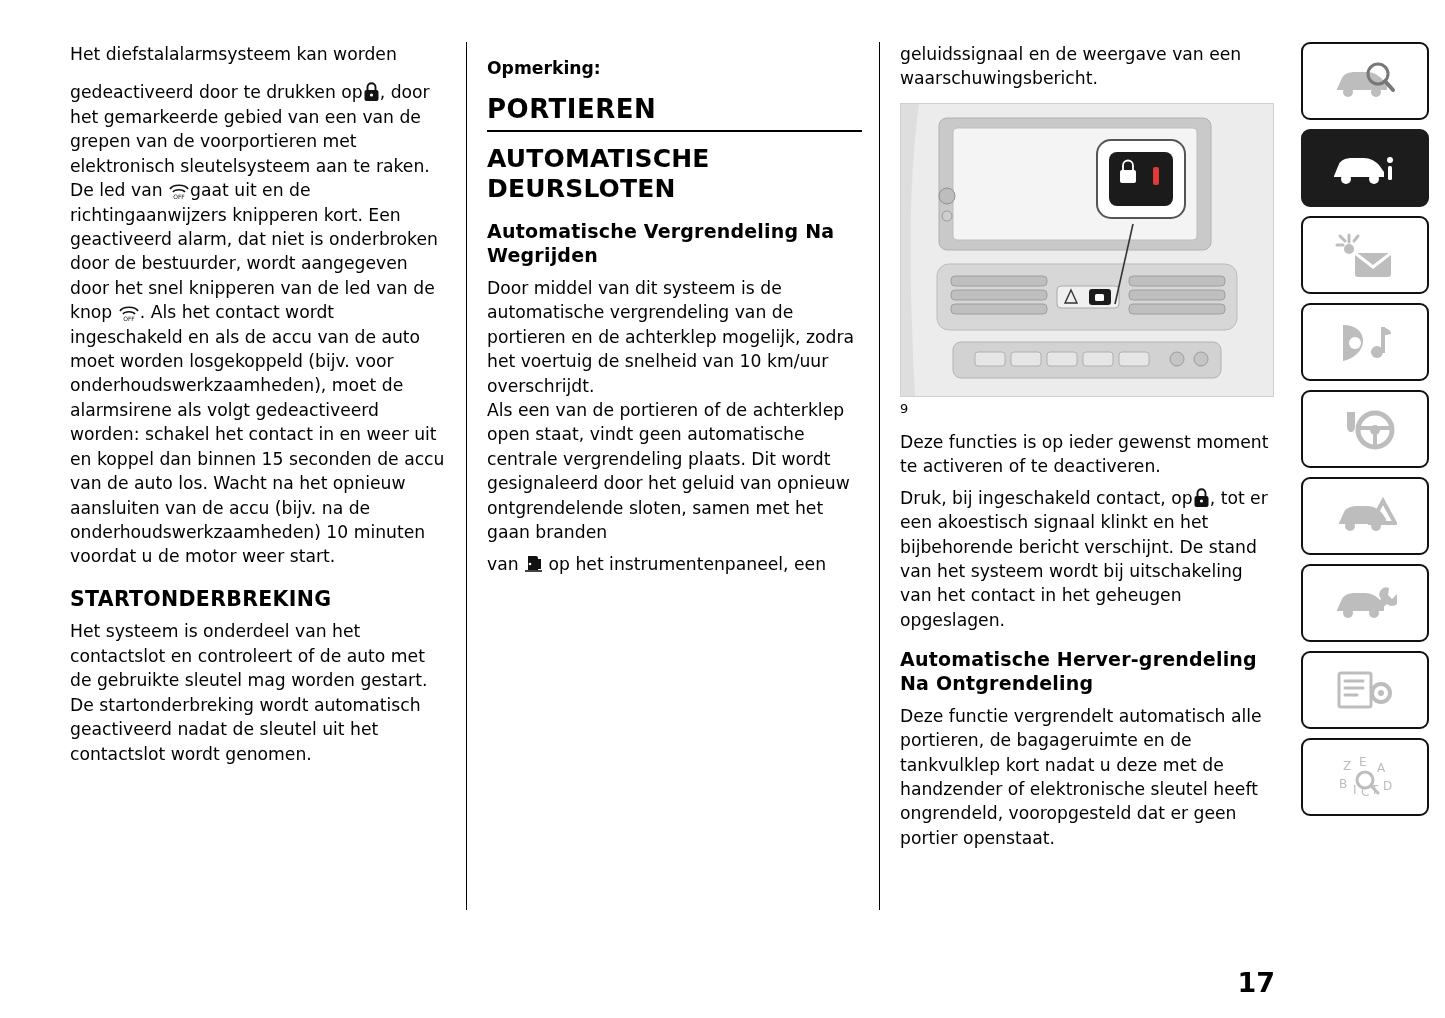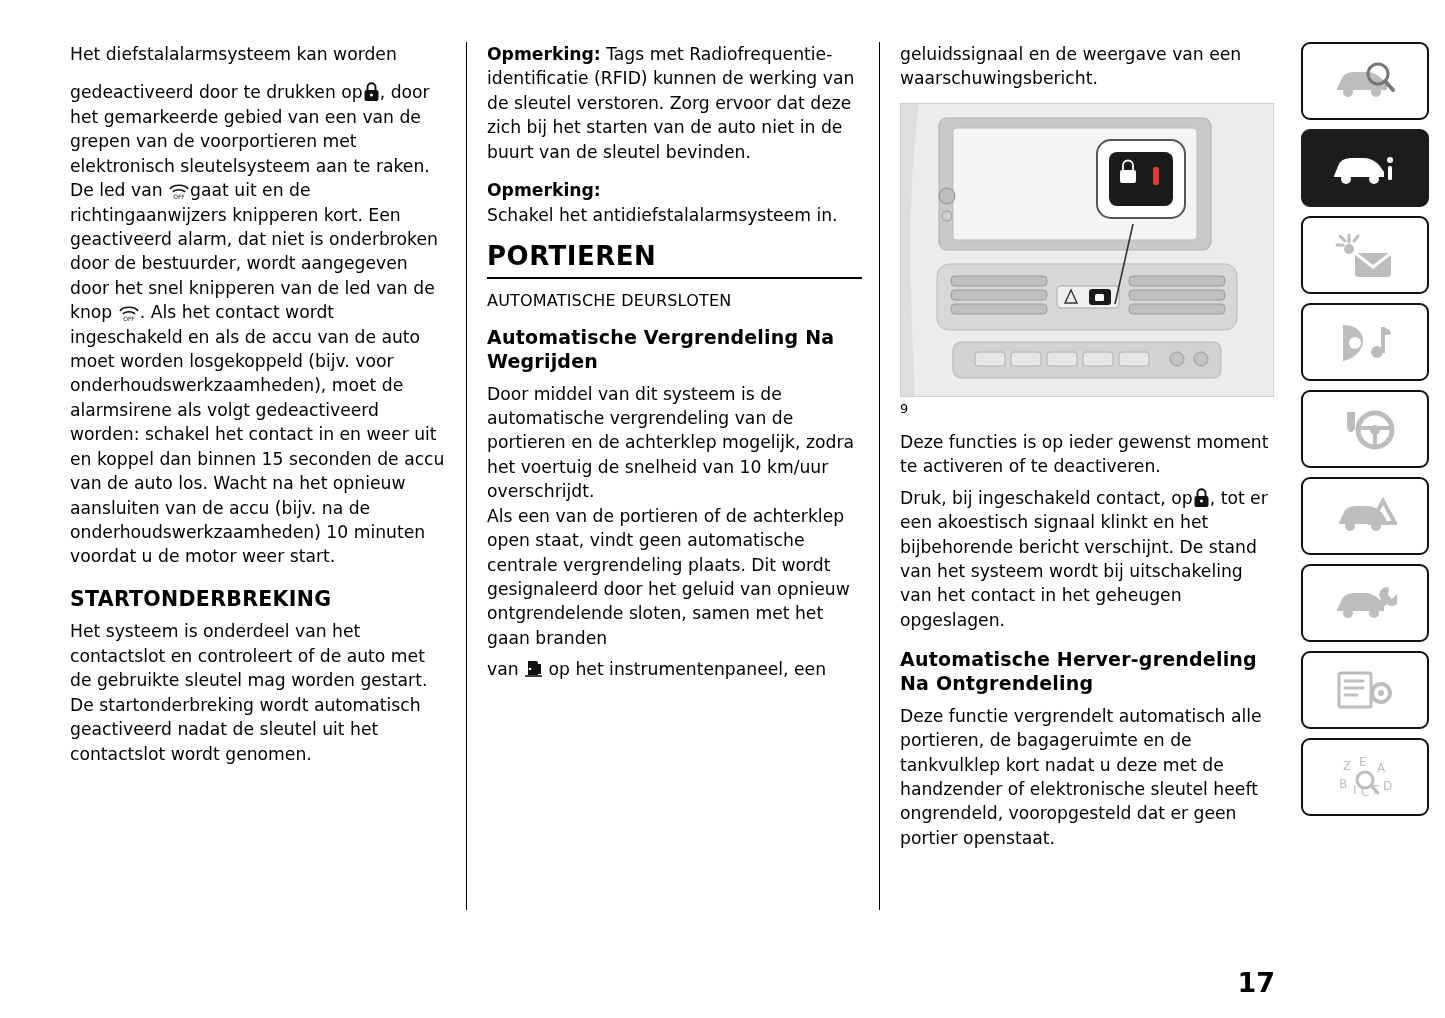--- a/index.html
+++ b/index.html
@@ -46,22 +46,22 @@
     font-weight: bold;
     font-size: 26px;
     letter-spacing: 0.5px;
     margin: 14px 0 6px 0;
   }
   .rule {
     border-bottom: 2.5px solid #000;
     margin: 0 0 12px 0;
   }
   h3.sec {
-    font-weight: normal;
-    font-size: 16px;
+    font-weight: bold;
+    font-size: 25px;
     line-height: 1.2;
     margin: 2px 0 6px 0;
     letter-spacing: 0.2px;
   }
   h4.subsec {
     font-weight: bold;
     font-size: 19px;
     line-height: 1.25;
     margin: 16px 0 8px 0;
     letter-spacing: 0.2px;
@@ -183,31 +183,26 @@
     <div class="para">moet worden losgekoppeld (bijv. voor onderhoudswerkzaamheden), moet de alarmsirene als volgt gedeactiveerd worden: schakel het contact in en weer uit en koppel dan binnen 15 seconden de accu van de auto los. Wacht na het opnieuw aansluiten van de accu (bijv. na de onderhoudswerkzaamheden) 10 minuten voordat u de motor weer start.</div>
 
     <h3 class="bigsec">STARTONDERBREKING</h3>
 
     <div class="para">Het systeem is onderdeel van het contactslot en controleert of de auto met de gebruikte sleutel mag worden gestart.</div>
     <div class="para">De startonderbreking wordt automatisch geactiveerd nadat de sleutel uit het contactslot wordt genomen.</div>
   </div>
 
   <div class="col" id="col2">
 
+
+    <div class="gap"></div>
+
     <div class="para">
       <span class="lbl">Opmerking:</span>
-      <span>Tags met Radiofrequentie-identificatie (RFID) kunnen de werking van de sleutel verstoren. Zorg ervoor dat deze zich bij het starten van de auto niet in de buurt van de sleutel bevinden.</span>
-    </div>
-
-    <div class="gap"></div>
-
-    <div class="para">
-      <span class="lbl">Opmerking:</span>
-    </div>
-    <div class="para">Schakel het antidiefstalalarmsysteem in.</div>
+    </div>
 
     <h2 class="chapter">PORTIEREN</h2>
     <div class="rule"></div>
 
     <h3 class="sec">AUTOMATISCHE DEURSLOTEN</h3>
     <h4 class="subsec">Automatische Vergrendeling Na Wegrijden</h4>
 
     <div class="para">Door middel van dit systeem is de automatische vergrendeling van de portieren en de achterklep mogelijk, zodra het voertuig de snelheid van 10 km/uur overschrijdt.</div>
     <div class="para">Als een van de portieren of de achterklep open staat, vindt geen automatische centrale vergrendeling plaats. Dit wordt gesignaleerd door het geluid van opnieuw ontgrendelende sloten, samen met het gaan branden</div>
 

